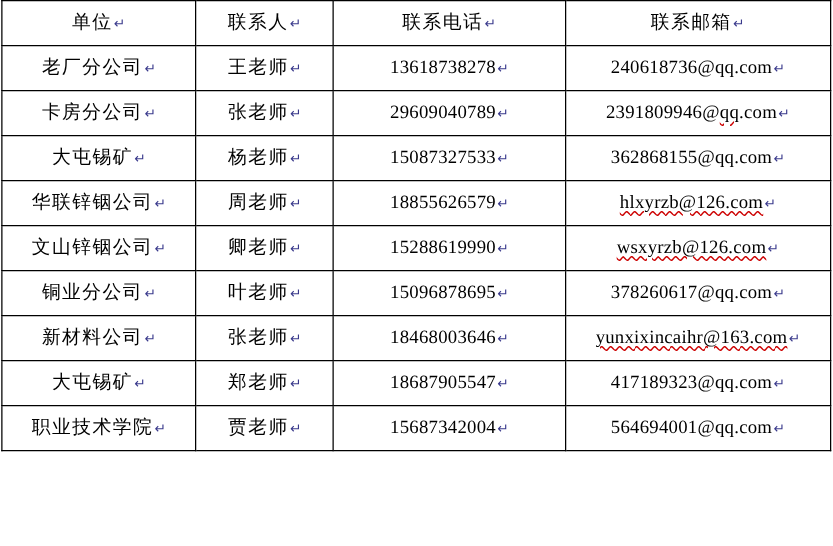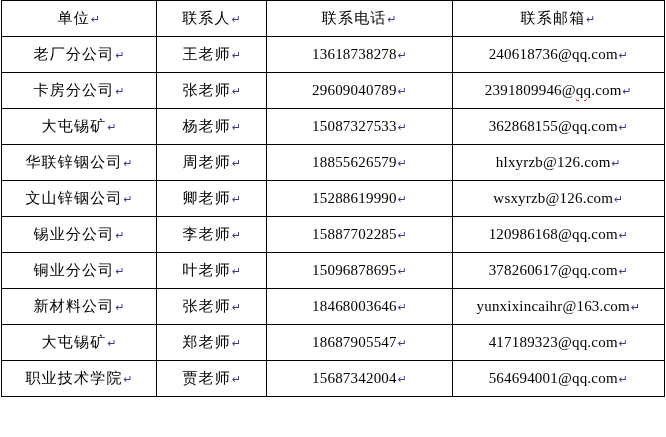--- a/index.html
+++ b/index.html
@@ -68,20 +68,21 @@
     font-family: "DejaVu Sans", sans-serif;
   }
   .mark-head {
     font-size: 11px;
     color: #3a3a8c;
     margin-left: 1px;
     font-family: "DejaVu Sans", sans-serif;
   }
   
   .spell {
+    text-decoration: underline;
     text-decoration-style: wavy;
     text-decoration-color: #cc0000;
     text-decoration-thickness: 1px;
     text-underline-offset: 2px;
   }
   .partial-spell .pre { }
   .partial-spell .sp {
     text-decoration: underline;
     text-decoration-style: wavy;
     text-decoration-color: #cc0000;
@@ -138,26 +139,20 @@
         <td><span class="cell-inner num spell">hlxyrzb@126.com</span><span class="mark">↵</span></td>
       </tr>
 
       <tr>
         <td><span class="cell-inner zh">文山锌铟公司</span><span class="mark">↵</span></td>
         <td><span class="cell-inner zh">卿老师</span><span class="mark">↵</span></td>
         <td><span class="cell-inner num">15288619990</span><span class="mark">↵</span></td>
         <td><span class="cell-inner num spell">wsxyrzb@126.com</span><span class="mark">↵</span></td>
       </tr>
 
-      <tr>
-        <td><span class="cell-inner zh">锡业分公司</span><span class="mark">↵</span></td>
-        <td><span class="cell-inner zh">李老师</span><span class="mark">↵</span></td>
-        <td><span class="cell-inner num">15887702285</span><span class="mark">↵</span></td>
-        <td><span class="cell-inner num">120986168@qq.com</span><span class="mark">↵</span></td>
-      </tr>
 
       <tr>
         <td><span class="cell-inner zh">铜业分公司</span><span class="mark">↵</span></td>
         <td><span class="cell-inner zh">叶老师</span><span class="mark">↵</span></td>
         <td><span class="cell-inner num">15096878695</span><span class="mark">↵</span></td>
         <td><span class="cell-inner num">378260617@qq.com</span><span class="mark">↵</span></td>
       </tr>
 
       <tr>
         <td><span class="cell-inner zh">新材料公司</span><span class="mark">↵</span></td>

